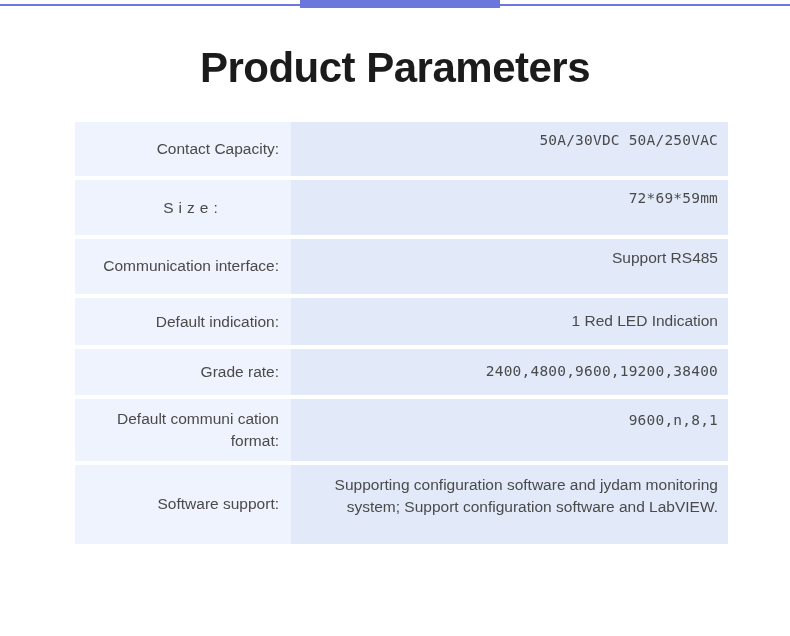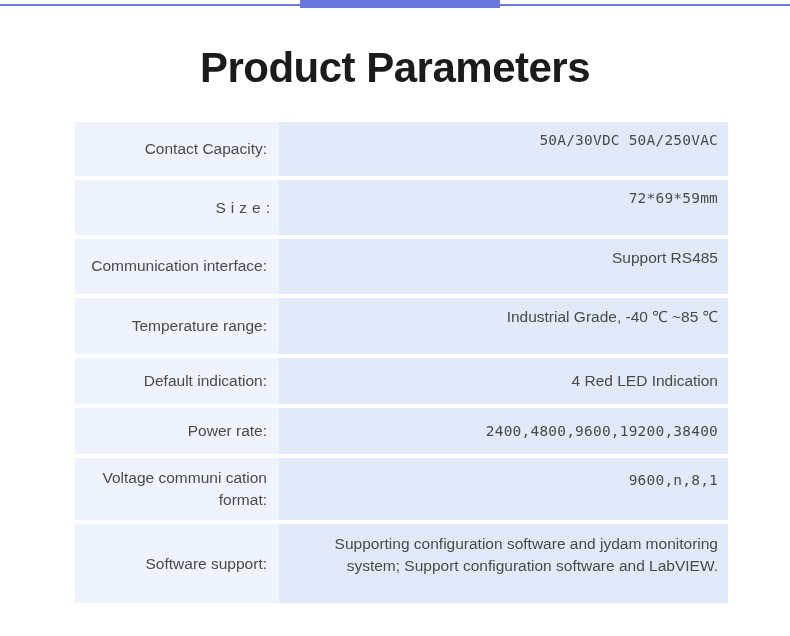--- a/index.html
+++ b/index.html
@@ -61,21 +61,21 @@
   .spec-table tr {
     background: transparent;
   }
   .cell-label {
     width: 180px;
     background: #eff3fd;
     color: #4a4a4a;
     font-size: 15.5px;
     text-align: right;
     vertical-align: middle;
-    padding: 9px 12px 9px 12px;
+    padding: 9px 12px 9px 24px;
     line-height: 1.28;
     font-family: "Liberation Sans", sans-serif;
   }
   .cell-value {
     background: #e2eafa;
     color: #4a4a4a;
     font-size: 15.5px;
     text-align: right;
     vertical-align: middle;
     padding: 9px 10px 26px 14px;
@@ -84,20 +84,21 @@
   }
   
   .mono {
     font-family: "DejaVu Sans Mono", "Liberation Mono", monospace;
     font-size: 14.5px;
     letter-spacing: 0.2px;
   }
   .tracked {
     letter-spacing: 5px;
     padding-right: 4px;
+    text-align: center;
   }
   .tall {
     padding-top: 13px;
     padding-bottom: 13px;
   }
   .multi {
     line-height: 1.42;
     margin-left: 28px;
   }
 </style>
@@ -117,33 +118,29 @@
     </tr>
     <tr>
       <td class="cell-label tracked">Size:</td>
       <td class="cell-value mono">72*69*59mm</td>
     </tr>
     <tr>
       <td class="cell-label multi">Communication interface:</td>
       <td class="cell-value">Support RS485</td>
     </tr>
     <tr>
-      <td class="cell-label">Temperature range:</td>
-      <td class="cell-value">Industrial Grade, -40 ℃ ~85 ℃</td>
+      <td class="cell-label tall">Default indication:</td>
+      <td class="cell-value tall">1 Red LED Indication</td>
     </tr>
     <tr>
-      <td class="cell-label tall">Default indication:</td>
-      <td class="cell-value tall">4 Red LED Indication</td>
-    </tr>
-    <tr>
-      <td class="cell-label tall">Power rate:</td>
+      <td class="cell-label tall">Grade rate:</td>
       <td class="cell-value mono tall">2400,4800,9600,19200,38400</td>
     </tr>
     <tr>
-      <td class="cell-label multi">Voltage communi cation format:</td>
+      <td class="cell-label multi">Default communi cation format:</td>
       <td class="cell-value mono">9600,n,8,1</td>
     </tr>
     <tr>
       <td class="cell-label">Software support:</td>
       <td class="cell-value multi">Supporting configuration software and jydam monitoring system; Support configuration software and LabVIEW.</td>
     </tr>
   </tbody>
 </table>
 
 </body></html>

